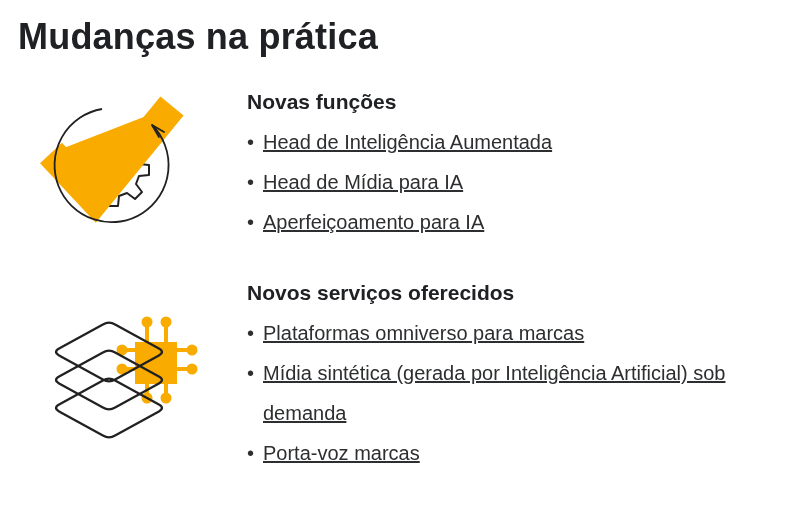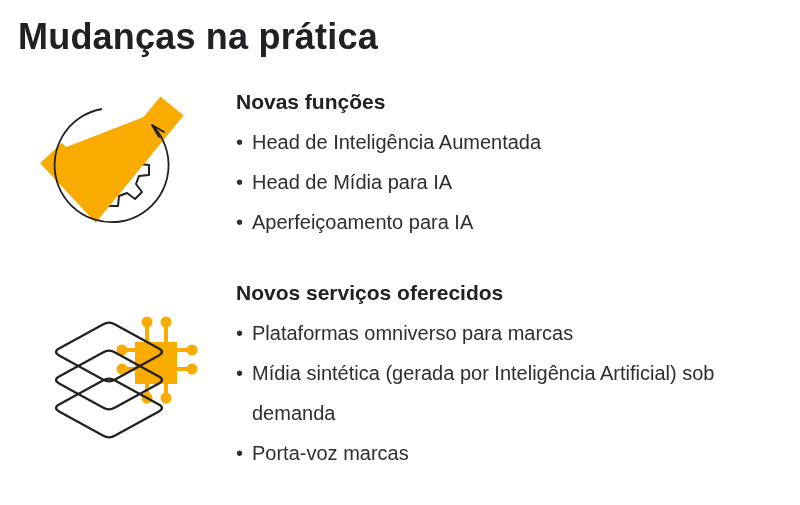--- a/index.html
+++ b/index.html
@@ -14,21 +14,21 @@
   .page{position:absolute;inset:0;}
   .page-title{
     position:absolute;left:18px;top:16px;
     font-size:36px;font-weight:bold;
     letter-spacing:0.2px;
     color:var(--title-color,#202124);
   }
   .icon-box{position:absolute;}
   .icon1{left:38px;top:88px;width:165px;height:150px;}
   .icon2{left:48px;top:303px;width:160px;height:140px;}
-  .textcol{position:absolute;width:515px;}
+  .textcol{position:absolute;width:515px;margin-left:11px;}
   .textcol1{left:236px;top:88px;}
   .textcol2{left:236px;top:279px;}
   .sec-heading{
     margin:0;
     font-size:21px;font-weight:bold;
     line-height:27px;
     color:var(--title-color,#202124);
   }
   ul.bullets{
     list-style:none;
@@ -38,21 +38,21 @@
   ul.bullets li{
     display:flex;
     font-size:20px;
     line-height:40px;
     color:var(--body-color,#2d2e30);
   }
   ul.bullets .bullet{
     flex:0 0 16px;
     width:16px;
   }
-  ul.bullets .item-text{flex:1 1 auto;}
+  ul.bullets .item-text{flex:1 1 auto;text-decoration:underline;}
   
   .ink{stroke:#212121;fill:none;}
   .amber-fill{fill:var(--amber,#F9AB00);}
   .amber-stroke{stroke:var(--amber,#F9AB00);fill:none;}
 </style>
 </head>
 <body>
 
 <div class="page">
 

